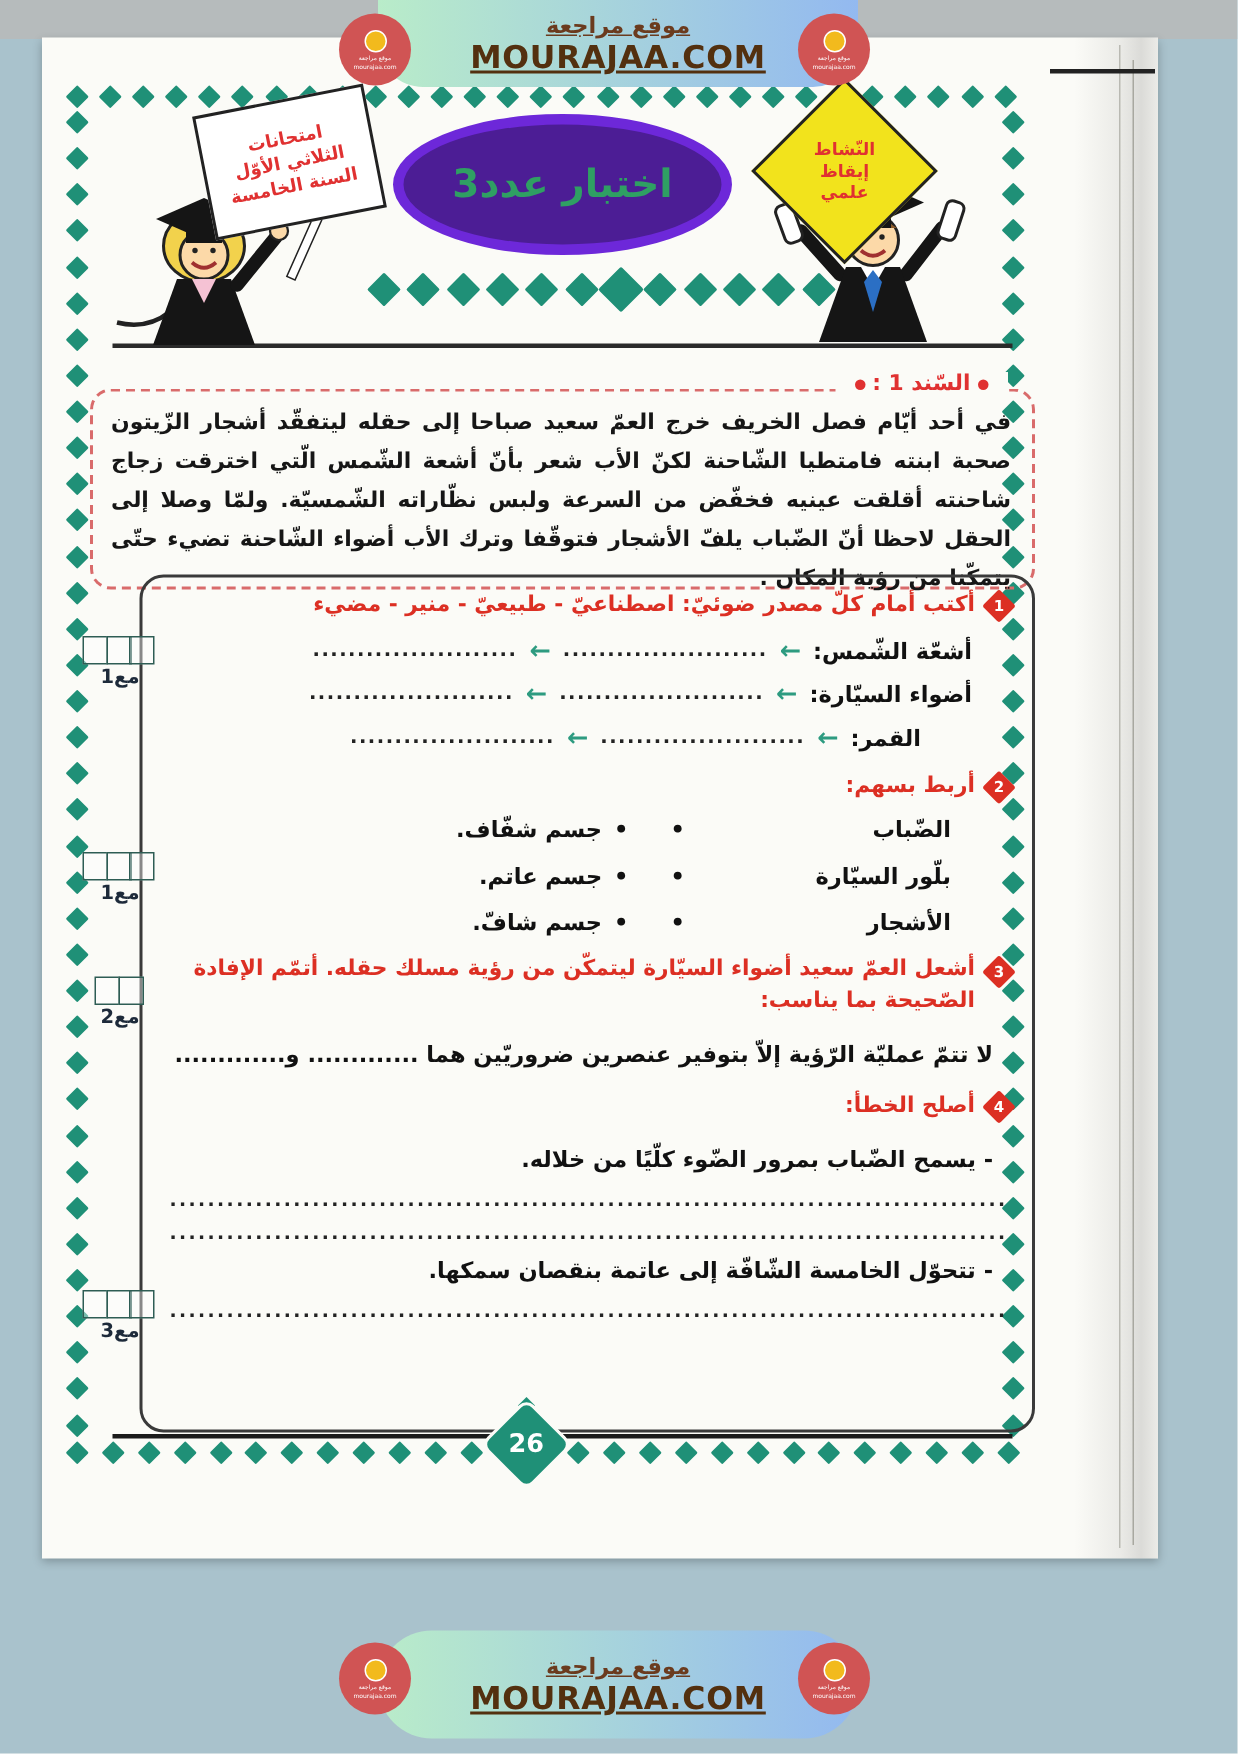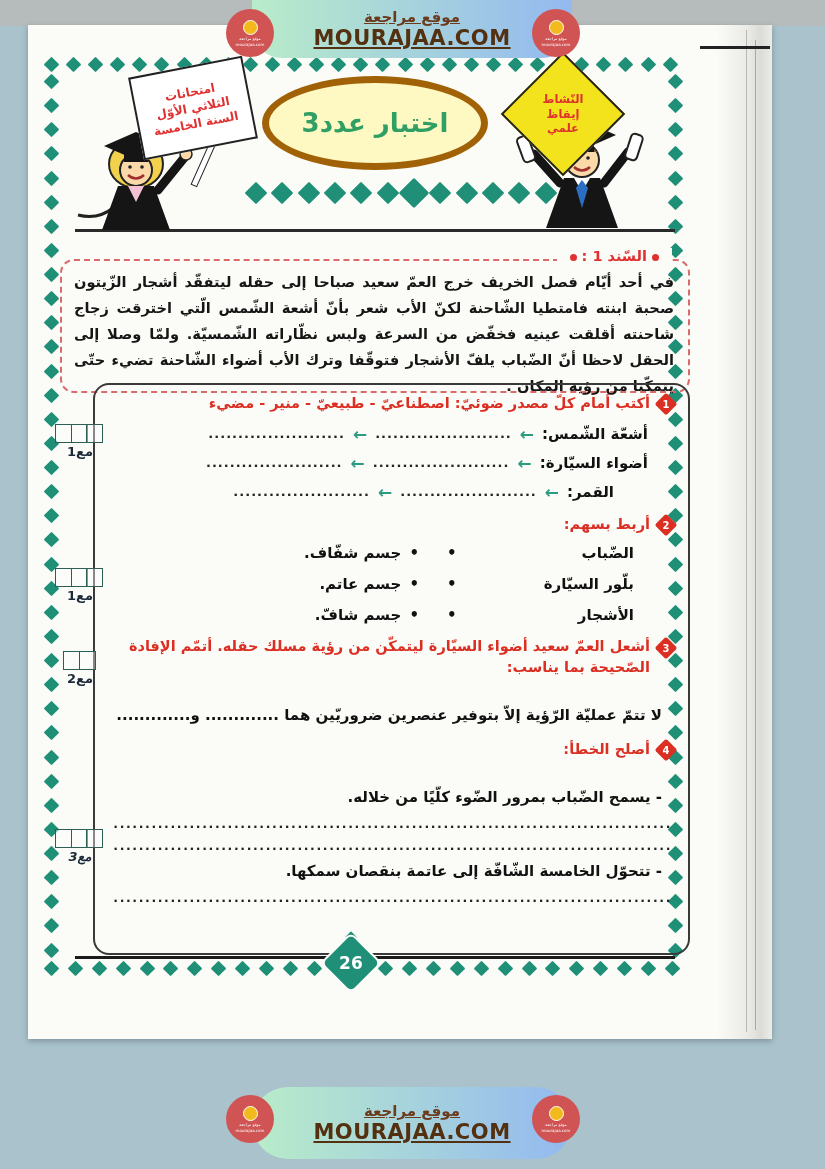--- a/index.html
+++ b/index.html
@@ -40,22 +40,22 @@
   #border-right{left:669px;top:76px;width:12px;height:880px;}
   #deco-row{left:248px;top:182px;width:332px;height:22px;}
   #deco-row .dm{width:16px;height:16px;}
   #deco-row .dm:nth-child(7){transform:rotate(45deg) scale(1.35);}
 
   
   .sign-white{position:absolute;left:135px;top:66px;width:112px;height:80px;background:#fff;border:2px solid #222;
     transform:rotate(-11deg);display:flex;flex-direction:column;align-items:center;justify-content:center;z-index:3;}
   .sign-white div{font-size:12px;font-weight:bold;color:#e03131;line-height:1.35;direction:rtl;}
   .sign-stick{position:absolute;left:200px;top:140px;width:5px;height:46px;background:#fff;border:1.5px solid #222;transform:rotate(24deg);}
-  .oval-title{position:absolute;left:262px;top:76px;width:212px;height:80px;border:7px solid #a16207;border-radius:50%;
-    display:flex;align-items:center;justify-content:center;background:#fef9c3;}
+  .oval-title{position:absolute;left:262px;top:76px;width:212px;height:80px;border:7px solid #6d28d9;border-radius:50%;
+    display:flex;align-items:center;justify-content:center;background:#4c1d95;}
   .oval-title span{font-size:26px;font-weight:bold;color:#2f9f63;direction:rtl;}
   .sign-yellow{position:absolute;left:519px;top:70px;width:84px;height:84px;background:#f2e31c;border:2.5px solid #222;
     transform:rotate(45deg);z-index:3;}
   .sign-yellow .inner{position:absolute;left:0;top:0;width:84px;height:84px;transform:rotate(-45deg);
     display:flex;flex-direction:column;align-items:center;justify-content:center;}
   .sign-yellow .inner div{font-size:11.5px;font-weight:bold;color:#e03131;line-height:1.3;direction:rtl;}
   .art{position:absolute;z-index:2;}
   .hdr-divider{position:absolute;left:75px;top:229px;width:600px;height:2.5px;background:#2a2a2a;}
 
   
@@ -72,30 +72,30 @@
     display:flex;align-items:center;justify-content:center;}
   .q-badge span{transform:rotate(-45deg);color:#fff;font-size:10px;font-weight:bold;}
   .q-head .pr{line-height:1.5;}
   .ans-line{margin:9px 26px 0 0;font-size:15px;font-weight:bold;color:#111;display:flex;align-items:center;gap:8px;}
   .arrow{color:#2d9b80;font-size:17px;font-weight:bold;}
   .dots{color:#222;letter-spacing:1px;font-size:13px;overflow:hidden;white-space:nowrap;max-width:150px;}
   .match{margin:8px 40px 0 10px;display:grid;grid-template-columns:215px 1fr;row-gap:13px;font-size:15px;font-weight:bold;color:#111;}
   .match .stem{display:flex;justify-content:space-between;align-items:center;padding-left:28px;}
   .match .answer{display:flex;align-items:center;gap:8px;}
   .bullet{color:#111;font-size:15px;}
-  .stmt{margin:24px 12px 0 0;font-size:15px;font-weight:bold;color:#111;line-height:1.6;}
+  .stmt{margin:12px 12px 0 0;font-size:15px;font-weight:bold;color:#111;line-height:1.6;}
   .dotline{margin:7px 2px 0 0;font-size:12.5px;letter-spacing:1.6px;color:#222;font-weight:bold;overflow:hidden;white-space:nowrap;max-width:560px;}
   .mt6{margin-top:6px;}.mt12{margin-top:12px;}
 
   
   .score{position:absolute;left:54px;width:52px;display:flex;flex-direction:column;align-items:center;}
   .score .cells{display:flex;}
   .score .cell{width:15px;height:17px;border:1.5px solid #2e5d54;margin-left:-1.5px;background:rgba(255,255,255,.4);}
   .score .lbl{margin-top:1px;font-size:13px;font-weight:bold;color:#1d2a3a;direction:rtl;text-align:center;}
-  #score1{top:424px;}#score2{top:568px;}#score3{top:651px;}#score4{top:829px;font-style:italic;}
+  #score1{top:424px;}#score2{top:568px;}#score3{top:651px;}#score4{top:860px;}
 
   
   .bottom-line{position:absolute;left:75px;top:956px;width:600px;height:3px;background:#1b1b1b;}
   .pagenum-diamond{position:absolute;left:331px;top:943px;width:40px;height:40px;background:#1f9077;transform:rotate(45deg);
     border-radius:5px;z-index:4;display:flex;align-items:center;justify-content:center;box-shadow:0 0 0 2px #fbfbf7;}
   .pagenum-diamond span{transform:rotate(-45deg);color:#fff;font-size:17px;font-weight:bold;}
   .pagenum-dot{position:absolute;left:347px;top:933px;width:8px;height:8px;background:#1f9077;transform:rotate(45deg);z-index:4;}
 </style>
 </head>
 <body>

